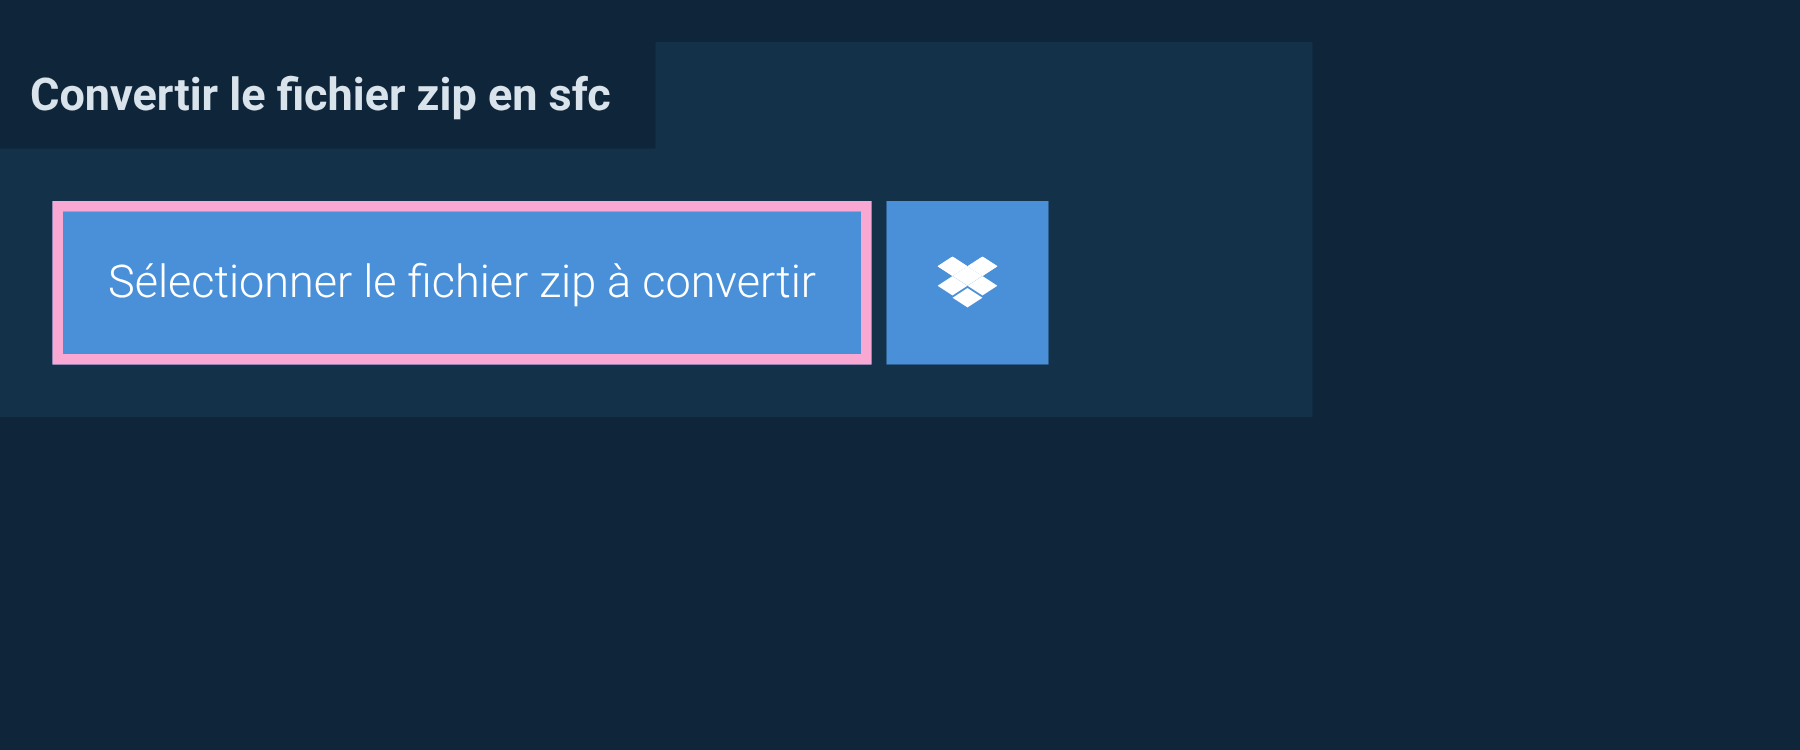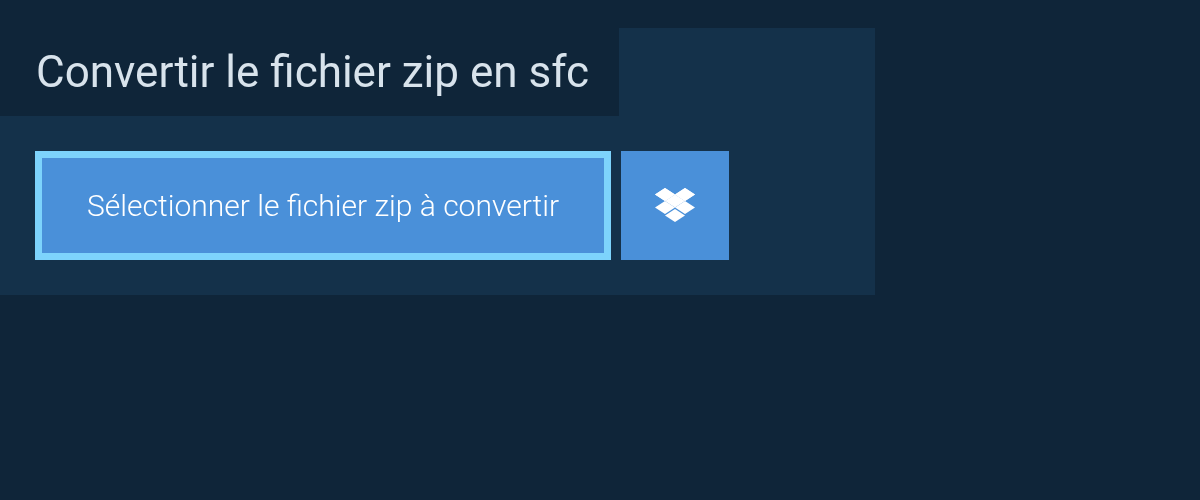--- a/index.html
+++ b/index.html
@@ -20,37 +20,36 @@
       margin-top: 28px;
       padding-bottom: 35px;
     }
     .title-bar {
       background-color: #0f2539;
       display: inline-block;
       padding: 18px 30px 18px 20px;
     }
     .title {
       color: #d8e3ec;
-      font-size: 44px;
-      font-weight: 400;
-      margin-left: 16px;
+      font-size: 30px;
+      font-weight: 700;
     }
     .button-row {
       display: flex;
       gap: 10px;
       padding: 35px 35px 0 35px;
       align-items: stretch;
     }
     .select-button {
       background-color: #4a90d9;
-      border: 7px solid #7dd3fc;
+      border: 7px solid #f9a8d4;
       color: #ffffff;
       font-size: 30px;
       font-weight: 300;
-      padding: 30px 45px;
+      padding: 30px 30px;
       cursor: pointer;
       display: flex;
       align-items: center;
       justify-content: center;
       flex: 0 0 auto;
     }
     .dropbox-button {
       background-color: #4a90d9;
       width: 108px;
       cursor: pointer;

